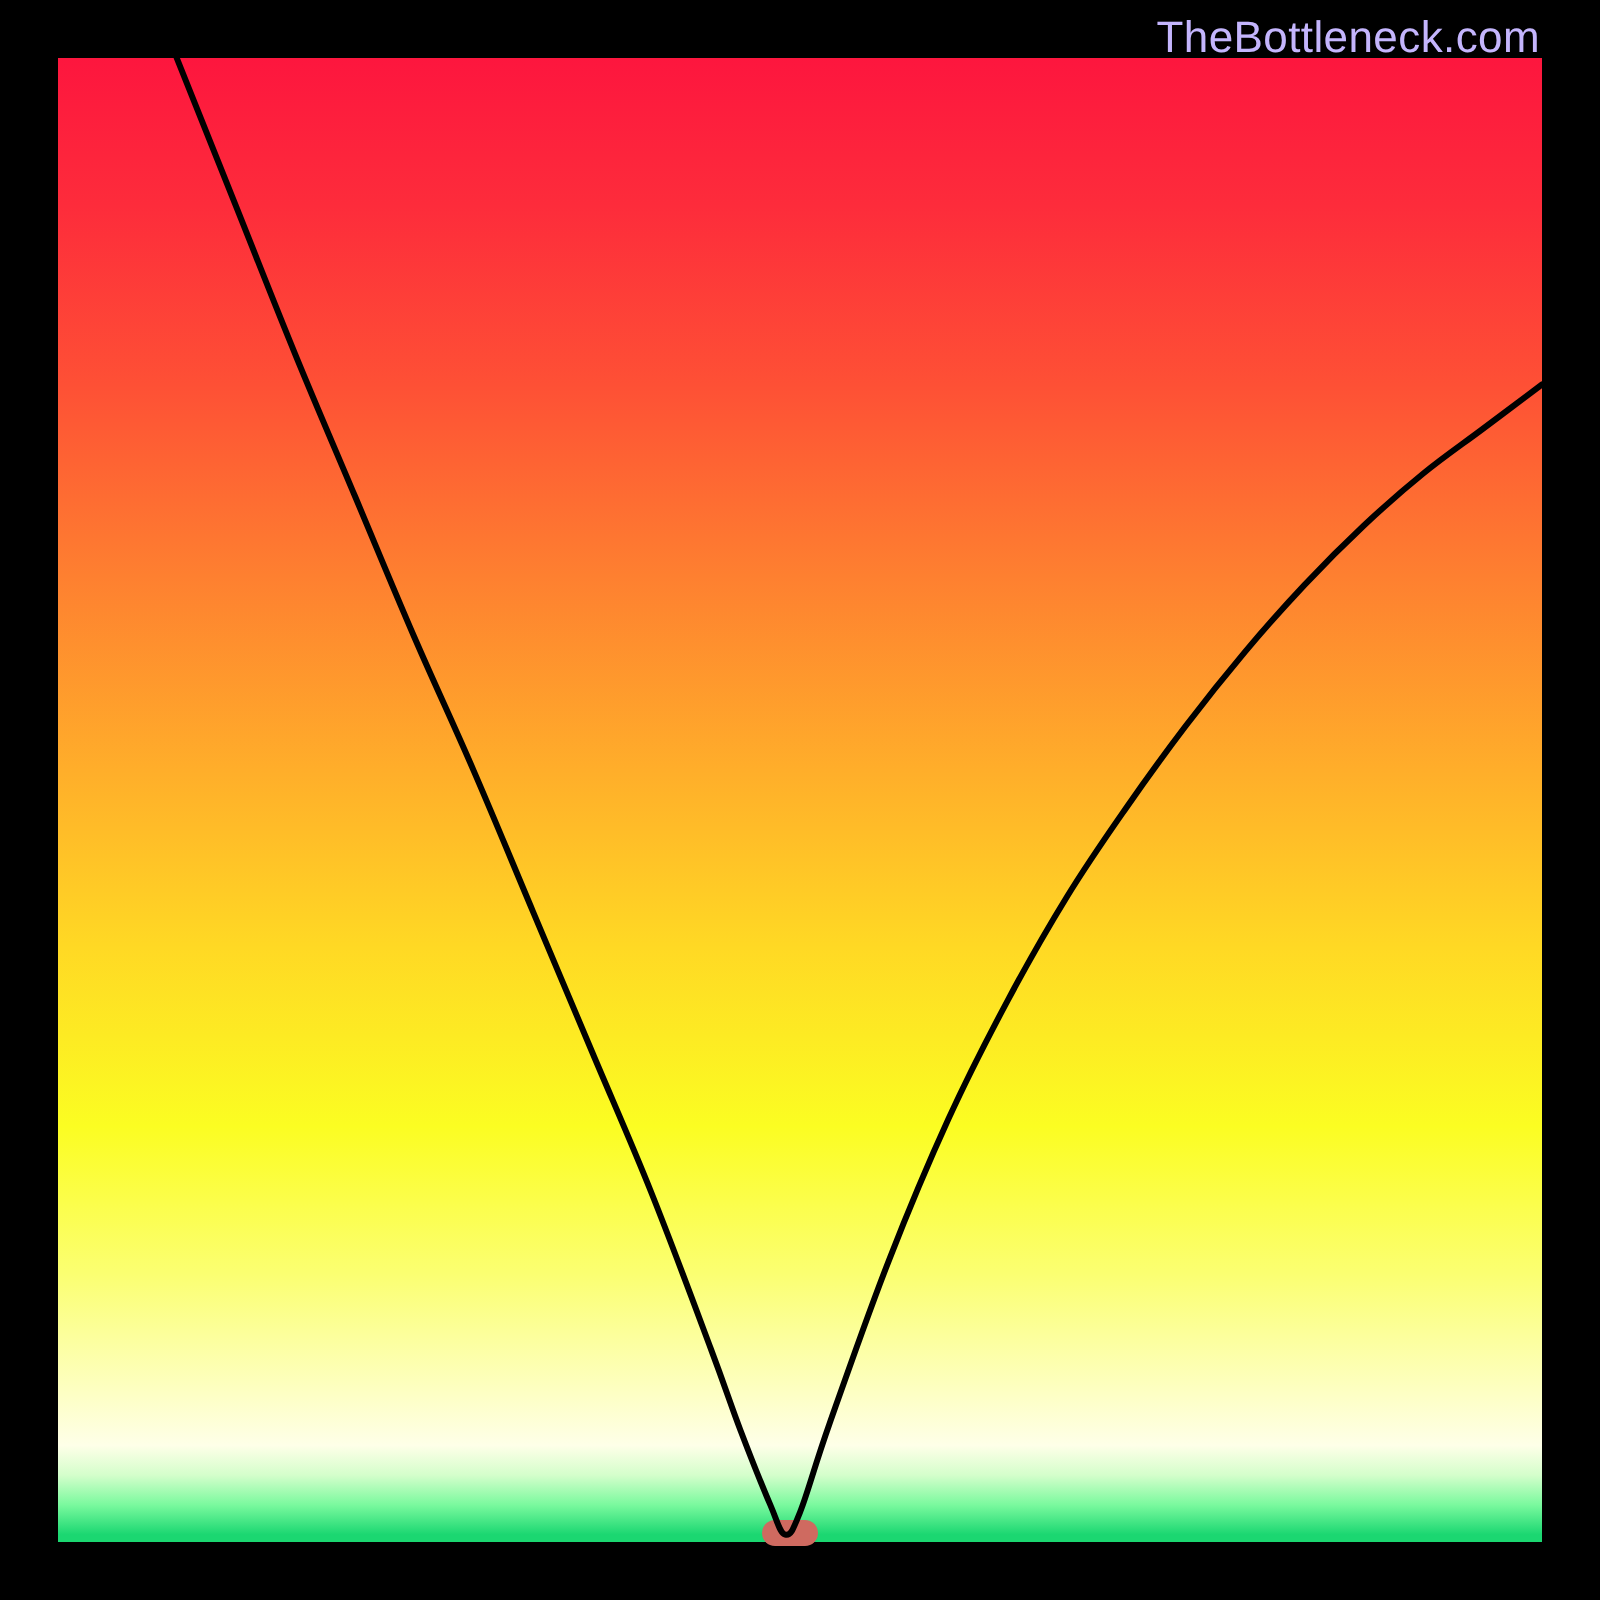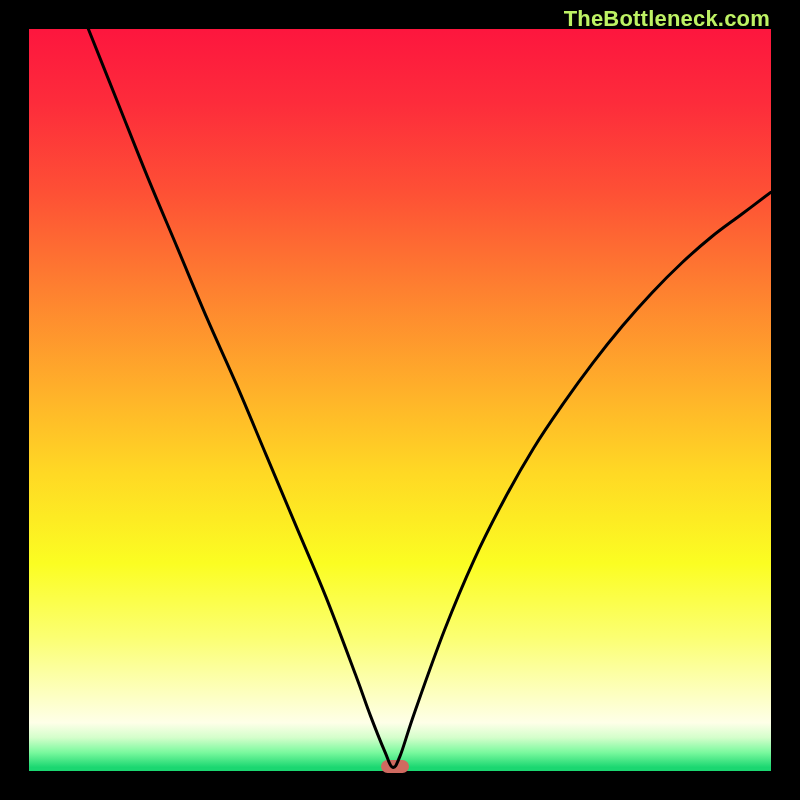--- a/index.html
+++ b/index.html
@@ -23,23 +23,23 @@
     position: absolute;
     left: 0;
     top: 0;
     width: 742px;
     height: 742px;
   }
   .watermark {
     position: absolute;
     top: 6px;
     right: 30px;
-    color: #bef264;
+    color: #c4b5fd;
     font-size: 22px;
-    font-weight: 700;
+    font-weight: 400;
     letter-spacing: 0.2px;
   }
   .marker {
     position: absolute;
     background: #cf6a60;
     border-radius: 8px;
   }
   svg.curve {
     position: absolute;
     left: 29px;

